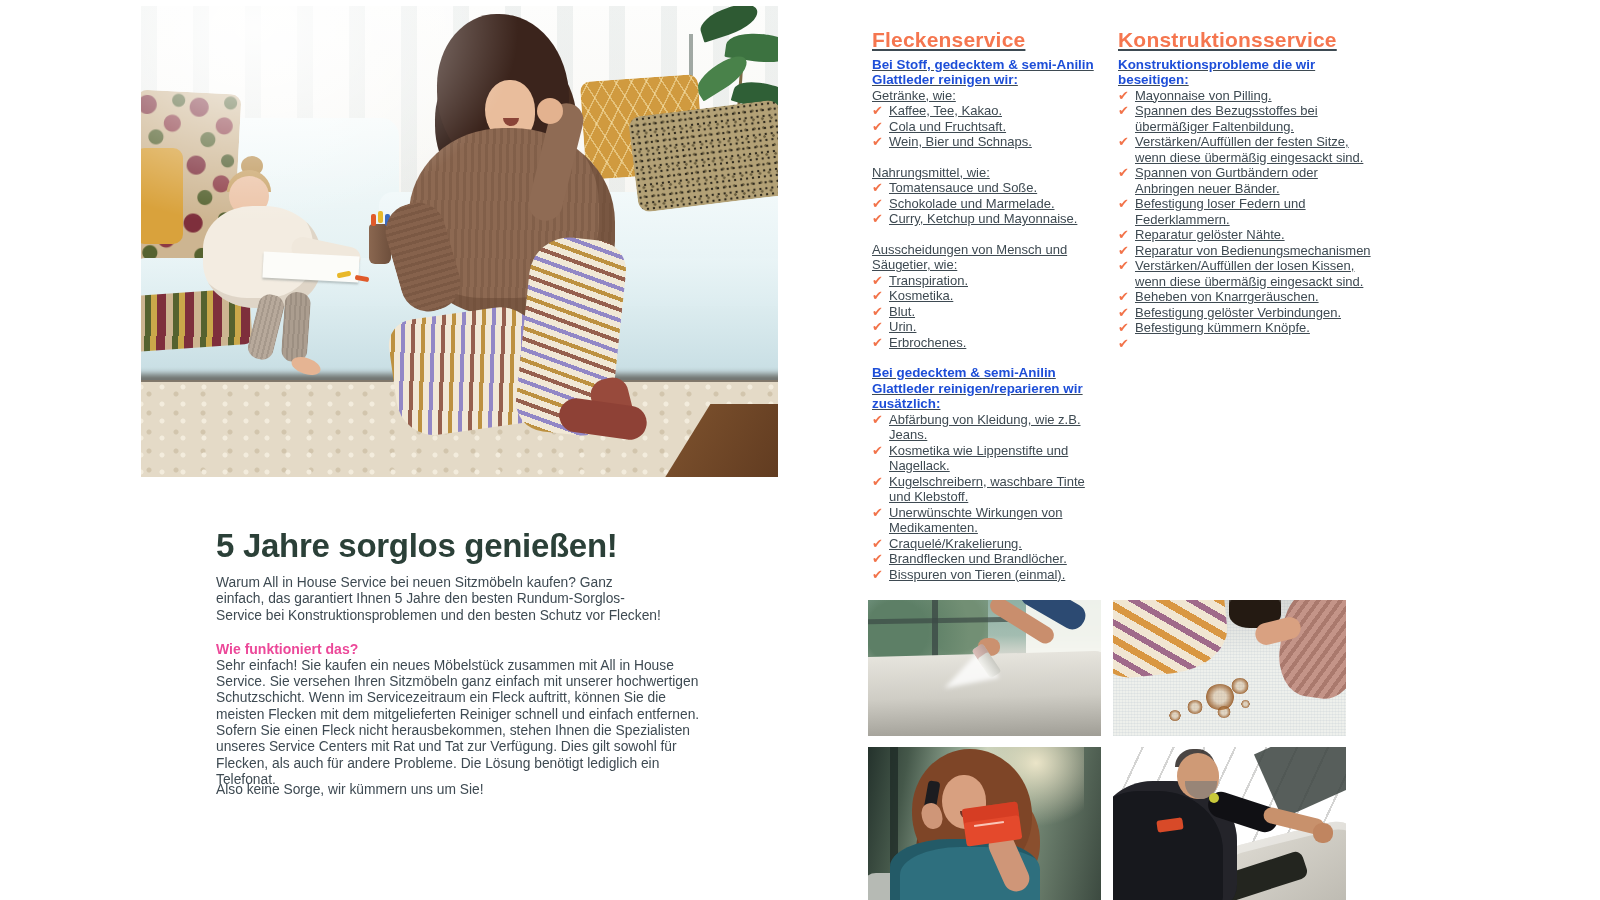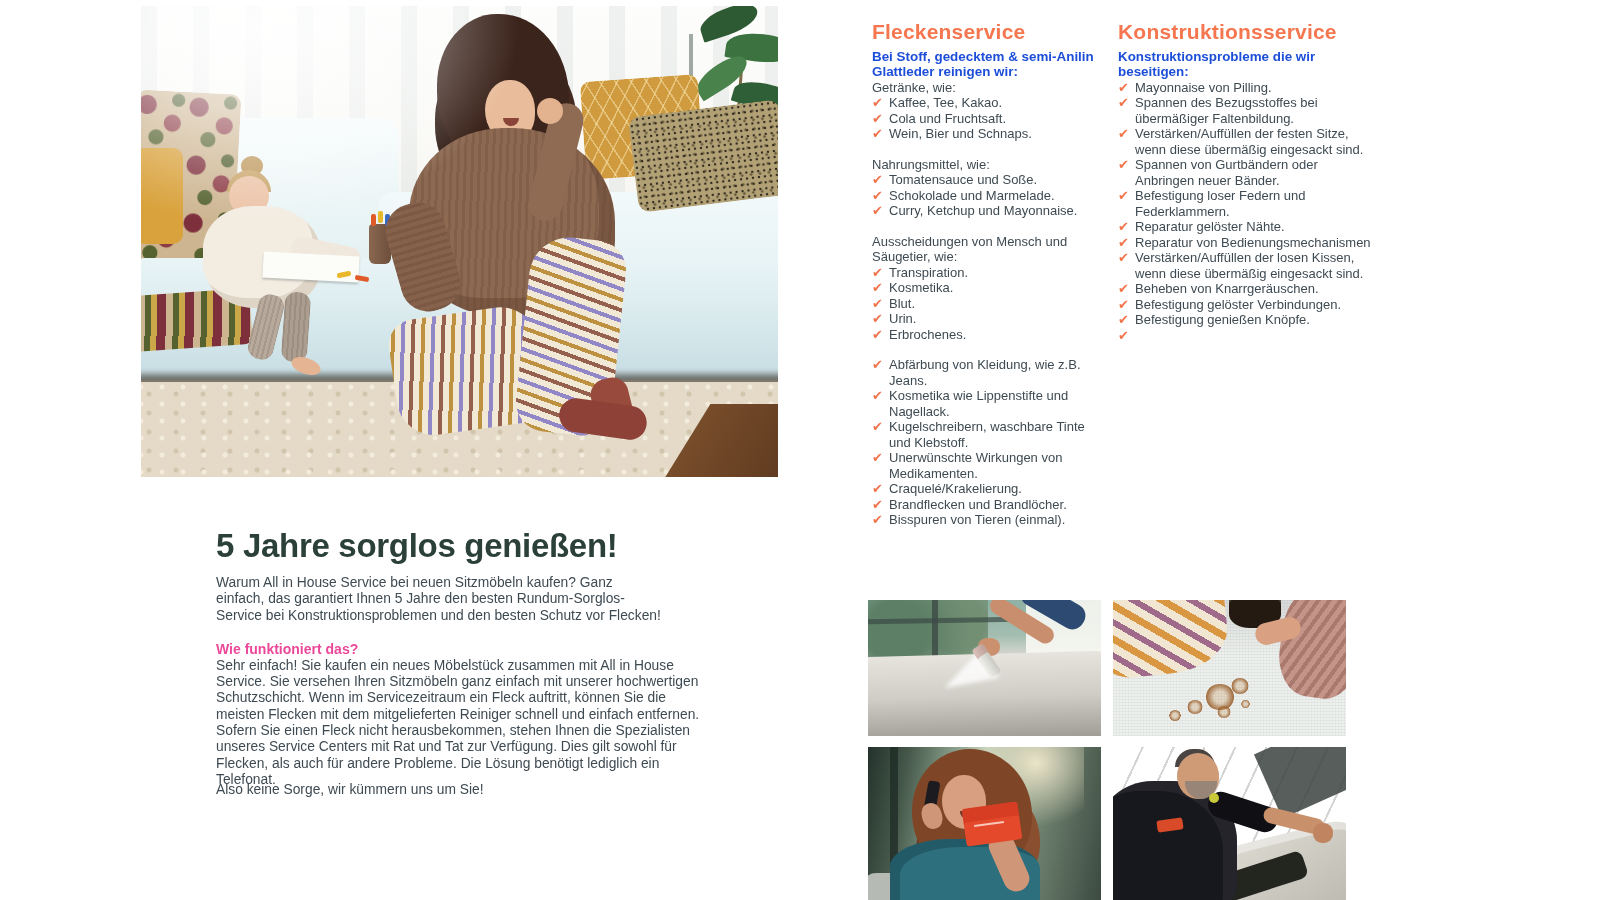--- a/index.html
+++ b/index.html
@@ -100,21 +100,21 @@
   .intro { left:216px; top:527px; width:500px; }
   .intro h1 { font-size:33px; font-weight:800; color:#2b4038; letter-spacing:-.3px; }
   .intro .p1 { margin-top:10px; max-width:448px; font-size:13.8px; line-height:16.3px; }
   .intro .how-t { margin-top:17px; font-size:14px; font-weight:700; color:#ec4899; }
   .intro .p2 { margin-top:1px; max-width:503px; font-size:13.8px; line-height:16.3px; }
   .closing { left:216px; top:782px; font-size:13.8px; }
   .logo { left:506px; top:764px; color:#f4714e; font-size:46px; font-weight:700; letter-spacing:.5px; display:flex; align-items:flex-end; }
   .logo .pwr { width:31px; height:40px; margin:0 1px 5px 1px; }
 
   
-  .svc { top:24px; font-size:13px; line-height:15.5px; }
+  .svc { top:32px; font-size:13px; line-height:15.5px;text-decoration:underline; }
   .svc.flk { left:872px; width:237px; }
   .svc.kon { left:1118px; width:256px; }
   .svc h2 { font-size:21px; font-weight:800; color:#f5764f; letter-spacing:.2px; margin-bottom:9px; }
   .svc .bold { font-weight:700; color:#1d4ed8; font-size:13.4px; }
   .svc .grp { margin-top:15px; }
   .svc ul { list-style:none; }
   .check-item { position:relative; padding-left:17px; }
   .check-item .check { position:absolute; left:0; top:0; color:#f2734a; font-size:13px; }
 
   
@@ -282,20 +282,21 @@
       <p>Ausscheidungen von Mensch und Säugetier, wie:</p>
       <ul>
           <li class="check-item"><span class="check">✔</span><span>Transpiration.</span></li>
           <li class="check-item"><span class="check">✔</span><span>Kosmetika.</span></li>
           <li class="check-item"><span class="check">✔</span><span>Blut.</span></li>
           <li class="check-item"><span class="check">✔</span><span>Urin.</span></li>
           <li class="check-item"><span class="check">✔</span><span>Erbrochenes.</span></li>
         </ul>
     </div>
     <div class="grp">
+      <p class="bold">Bei gedecktem &amp; semi-Anilin Glattleder reinigen/reparieren wir zusätzlich:</p>
       <ul>
           <li class="check-item"><span class="check">✔</span><span>Abfärbung von Kleidung, wie z.B. Jeans.</span></li>
           <li class="check-item"><span class="check">✔</span><span>Kosmetika wie Lippenstifte und Nagellack.</span></li>
           <li class="check-item"><span class="check">✔</span><span>Kugelschreibern, waschbare Tinte und Klebstoff.</span></li>
           <li class="check-item"><span class="check">✔</span><span>Unerwünschte Wirkungen von Medikamenten.</span></li>
           <li class="check-item"><span class="check">✔</span><span>Craquelé/Krakelierung.</span></li>
           <li class="check-item"><span class="check">✔</span><span>Brandflecken und Brandlöcher.</span></li>
           <li class="check-item"><span class="check">✔</span><span>Bisspuren von Tieren (einmal).</span></li>
         </ul>
     </div>
@@ -308,21 +309,21 @@
         <li class="check-item"><span class="check">✔</span><span>Mayonnaise von Pilling.</span></li>
         <li class="check-item"><span class="check">✔</span><span>Spannen des Bezugsstoffes bei übermäßiger Faltenbildung.</span></li>
         <li class="check-item"><span class="check">✔</span><span>Verstärken/Auffüllen der festen Sitze, wenn diese übermäßig eingesackt sind.</span></li>
         <li class="check-item"><span class="check">✔</span><span>Spannen von Gurtbändern oder Anbringen neuer Bänder.</span></li>
         <li class="check-item"><span class="check">✔</span><span>Befestigung loser Federn und Federklammern.</span></li>
         <li class="check-item"><span class="check">✔</span><span>Reparatur gelöster Nähte.</span></li>
         <li class="check-item"><span class="check">✔</span><span>Reparatur von Bedienungsmechanismen</span></li>
         <li class="check-item"><span class="check">✔</span><span>Verstärken/Auffüllen der losen Kissen, wenn diese übermäßig eingesackt sind.</span></li>
         <li class="check-item"><span class="check">✔</span><span>Beheben von Knarrgeräuschen.</span></li>
         <li class="check-item"><span class="check">✔</span><span>Befestigung gelöster Verbindungen.</span></li>
-        <li class="check-item"><span class="check">✔</span><span>Befestigung genießen Knöpfe.</span></li>
+        <li class="check-item"><span class="check">✔</span><span>Befestigung kümmern Knöpfe.</span></li>
         <li class="check-item"><span class="check">✔</span></li>
       </ul>
   </div>
 
   <div class="abs grid">
     <div class="ph ph-spray">
       <div class="abs sp-foliage"></div>
       <div class="abs sp-barv"></div>
       <div class="abs sp-barh"></div>
       <div class="abs sp-curtain"></div>

